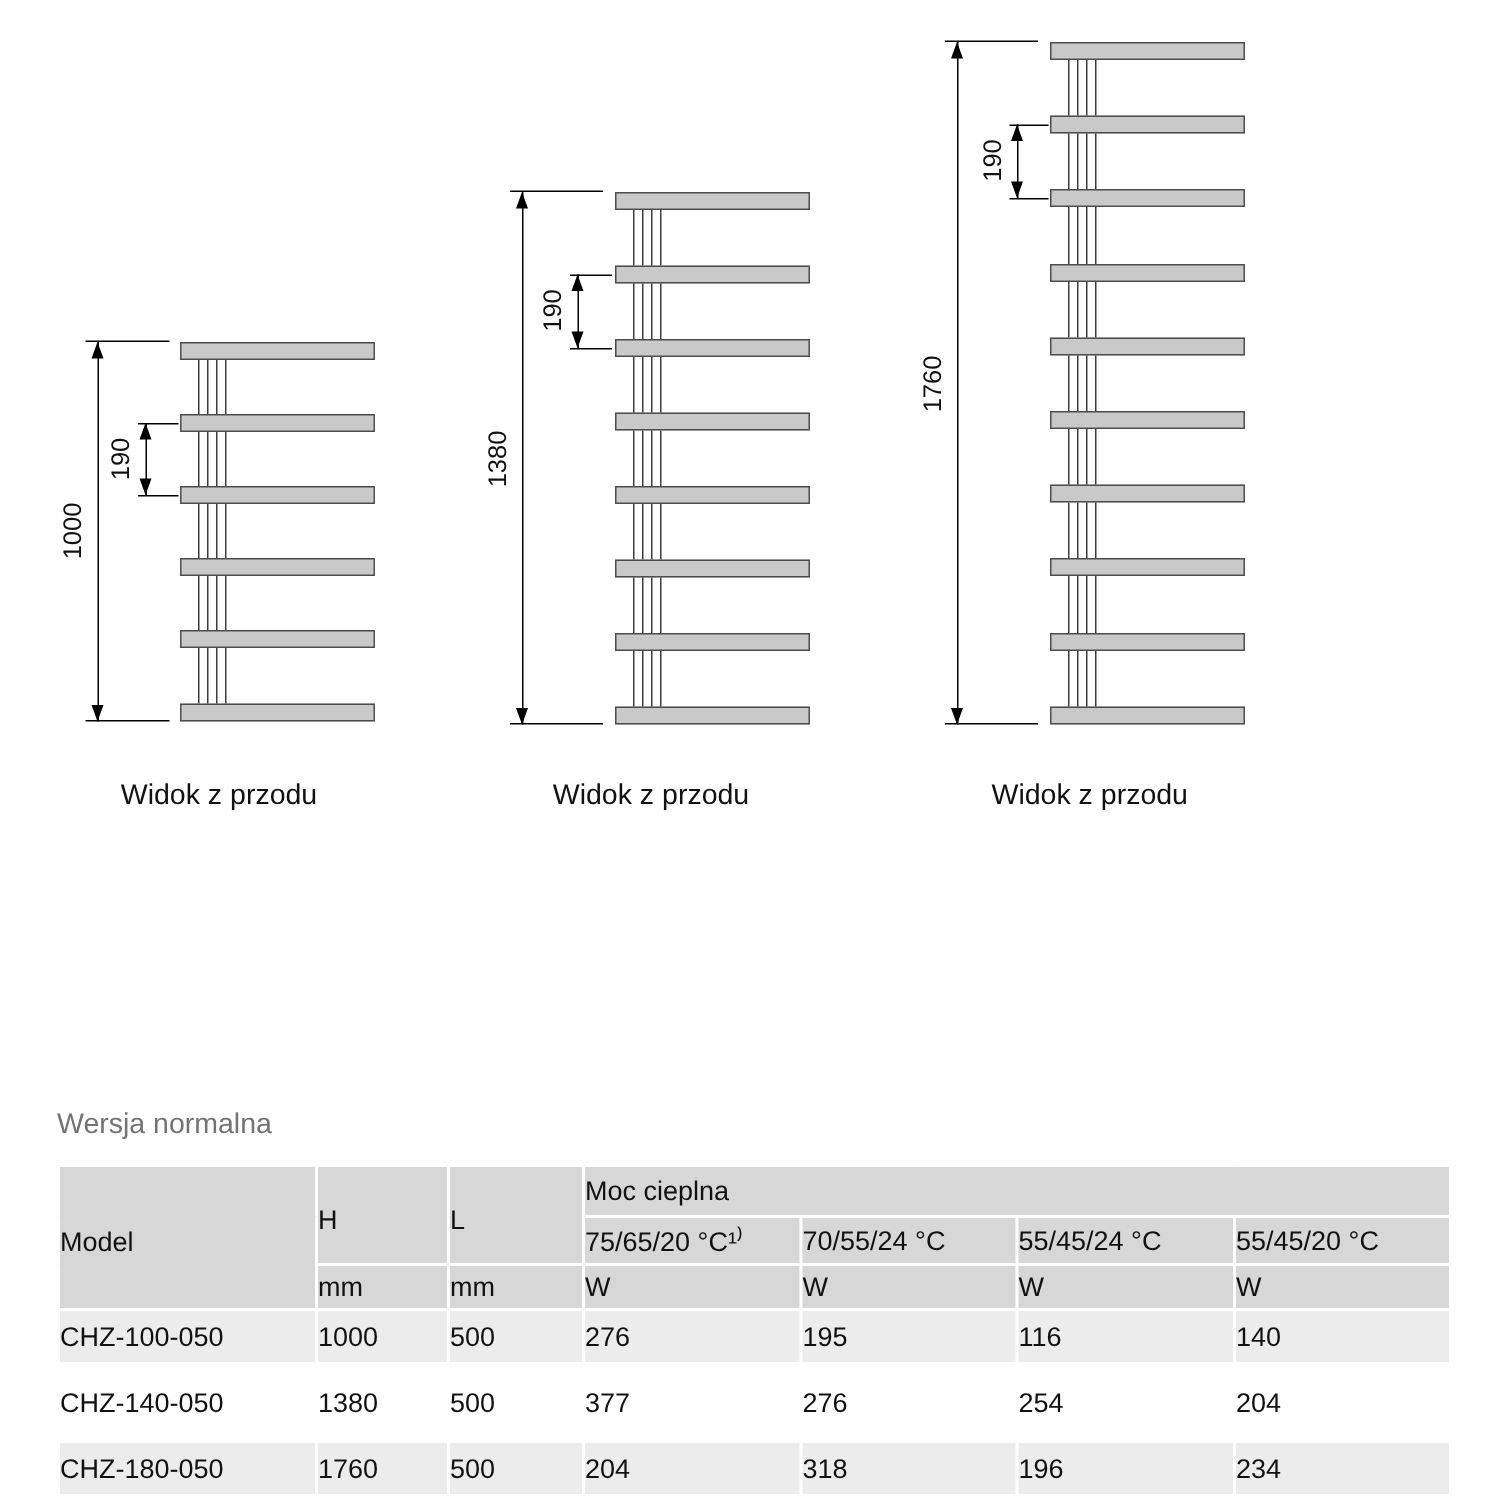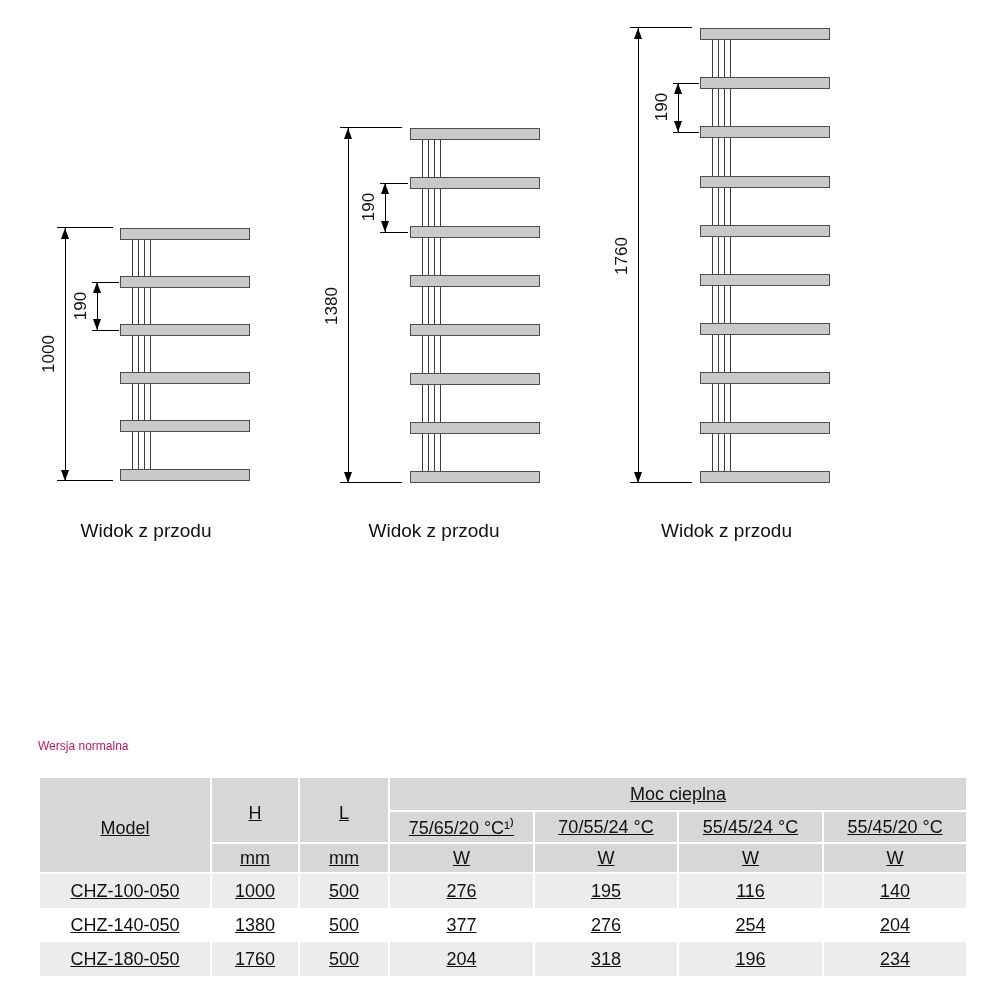--- a/index.html
+++ b/index.html
@@ -24,29 +24,29 @@
          border-left: 4px solid transparent; border-right: 4px solid transparent; }
   .arr.up   { border-bottom: 11px solid #000; }
   .arr.down { border-top: 11px solid #000; }
   .dim-label {
     position: absolute; font-size: 17px; white-space: nowrap; color: #111;
     transform: translate(-50%,-50%) rotate(-90deg);
   }
   .caption { position: absolute; font-size: 19px; text-align: center; color: #111; }
   .note { position: absolute; font-size: 19px; color: #111; }
   .heading { position: absolute; font-size: 19px; font-weight: bold; color: #111; }
-  .subheading { position: absolute; font-size: 12px; color: #be185d; }
+  .subheading { position: absolute; font-size: 19px; color: #737373; }
 
   .spec-table {
     position: absolute; left: 38px; top: 776px; width: 928px;
     border-collapse: collapse; table-layout: fixed; font-size: 18px; color: #111;
   }
   .spec-table th, .spec-table td {
-    border: 2px solid #ffffff; text-align: center; vertical-align: middle;
-    padding: 0; font-weight: normal; text-decoration: underline;
+    border: 2px solid #ffffff; text-align: left; vertical-align: middle;
+    padding: 0; font-weight: normal;
   }
   .hdr { background: #d7d7d7; }
   .bold { font-weight: bold; }
   .va-top { vertical-align: top; padding-top: 6px !important; }
   .row-a { background: #ececec; }
   .row-b { background: #ffffff; }
 </style>
 </head>
 <body>
 
@@ -167,21 +167,21 @@
     </tr>
     <tr class="row-a" style="height:36px">
       <td class="bold">CHZ-100-050</td>
       <td>1000</td>
       <td>500</td>
       <td>276</td>
       <td>195</td>
       <td>116</td>
       <td>140</td>
     </tr>
-    <tr class="row-b" style="height:32px">
+    <tr class="row-b" style="height:52px">
       <td class="bold">CHZ-140-050</td>
       <td>1380</td>
       <td>500</td>
       <td>377</td>
       <td>276</td>
       <td>254</td>
       <td>204</td>
     </tr>
     <tr class="row-a" style="height:36px">
       <td class="bold">CHZ-180-050</td>

